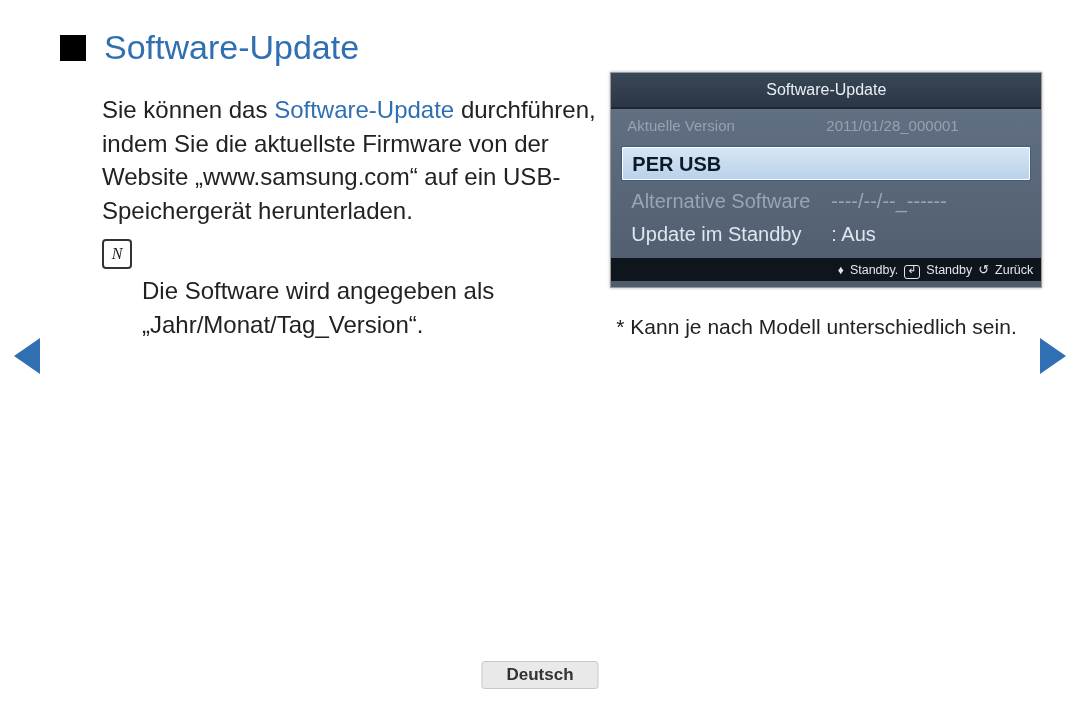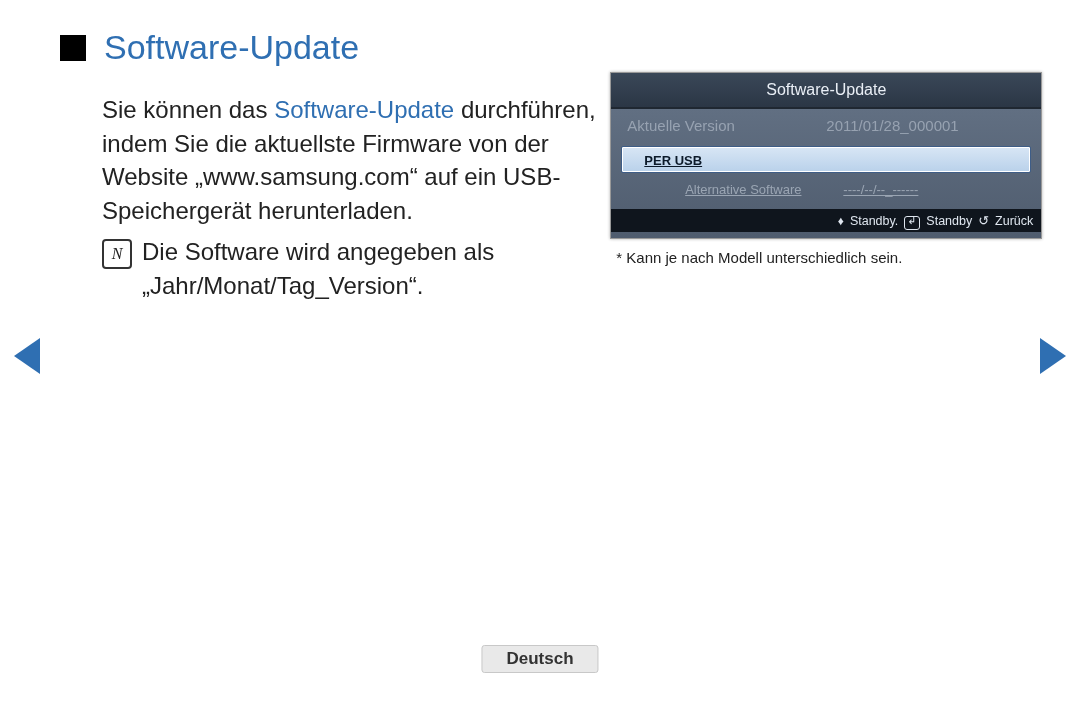--- a/index.html
+++ b/index.html
@@ -36,21 +36,21 @@
   .col-left .blue { color:#2f6fb2; }
   .para { margin-bottom: 6px; margin-top: 16px; }
   .note-row { display:flex; margin-top:8px; }
   .note-icon {
     min-width: 26px; height: 26px;
     border: 2px solid #333; border-radius:4px;
     display:flex; align-items:center; justify-content:center;
     font-size:16px; margin-right:10px; margin-top:4px;
     font-style: italic; font-family: Georgia, serif;
   }
-  .note-text { flex:1; }
+  .note-text { flex:1;margin-top:39px; }
   .col-right {
     width: 450px; padding-left:10px;
   }
   .tv-panel {
     width: 430px;
     margin-top:-5px;
     border:1px solid #999;
     box-shadow: 0 0 3px rgba(0,0,0,.3);
     font-size: 15px;
   }
@@ -67,56 +67,55 @@
     padding-bottom:6px;
   }
   .tv-row {
     display:flex; padding:8px 16px;
   }
   .tv-label { flex:1; color:#c9d2df;}
   .tv-val { flex:1; color:#c9d2df;}
   .muted { color:#97a2b1;}
   .tv-options { padding:4px 10px 8px 10px; }
   .tv-opt {
-    padding:6px 10px 4px 22px; font-size:13px;
+    padding:6px 10px 4px 10px; font-size:20px;
     color:#dfe6ef;
-    text-decoration:underline;
   }
   .tv-opt.selected {
     background: linear-gradient(#d8e6f5,#b9d1ea);
     color:#0c1a2a; border:1px solid #3e5d87; border-radius:2px;
     font-weight:bold;
     box-shadow: inset 0 0 0 1px #fff;
   }
   .tv-opt.selected + .tv-opt { margin-top:3px; }
   .tv-opt.muted { color:#9aa5b3; }
-  .tv-opt-row { display:flex;text-align:center; }
+  .tv-opt-row { display:flex; }
   .tv-opt-row .lbl { width:200px;}
   .tv-footer {
     background:#0f151d;
     color:#dfe6ef;
     font-size:12.5px;
     text-align:right;
     padding:4px 8px;
     display:flex; justify-content:flex-end; gap:6px; align-items:center;
   }
   .tv-footer .sym { font-size:12px; }
   .footnote {
-    font-size:15px; margin-top:10px; margin-left:6px;
+    font-size:21px; margin-top:27px; margin-left:6px;
   }
   .nav-left, .nav-right {
     position:absolute; top:338px;
     width:0;height:0;
     border-top:18px solid transparent;
     border-bottom:18px solid transparent;
   }
   .nav-left { left:14px; border-right:26px solid #2f6fb2; }
   .nav-right { right:14px; border-left:26px solid #2f6fb2; }
   .lang-badge {
-    position:absolute; bottom:32px; left:50%; transform:translateX(-50%);
+    position:absolute; bottom:16px; left:50%; transform:translateX(-50%);
     background:#e9e9e9; border:1px solid #c8c8c8; border-radius:3px;
     padding:3px 24px; font-size:17px; font-weight:bold; color:#333;
   }
   .enter-sym {
     display:inline-block; border:1.2px solid #dfe6ef; border-radius:3px;
     width:14px; height:12px; position:relative; top:2px;
   }
   .enter-sym::after{
     content:"↲"; position:absolute; left:2px; top:-3px; font-size:11px;
   }
@@ -149,20 +148,24 @@
           <div class="tv-row">
             <div class="tv-label muted">Aktuelle Version</div>
             <div class="tv-val muted">2011/01/28_000001</div>
           </div>
           <div class="tv-options">
             <div class="tv-opt selected">PER USB</div>
             <div class="tv-opt tv-opt-row muted">
               <span class="lbl">Alternative Software</span>
               <span>----/--/--_------</span>
             </div>
+            <div class="tv-opt tv-opt-row">
+              <span class="lbl">Update im Standby</span>
+              <span>: Aus</span>
+            </div>
           </div>
           <div class="tv-footer">
             <span class="sym">♦</span>
             <span>Standby.</span>
             <span class="enter-sym"></span>
             <span>Standby</span>
             <span class="back-sym">↺</span>
             <span>Zurück</span>
           </div>
         </div>

